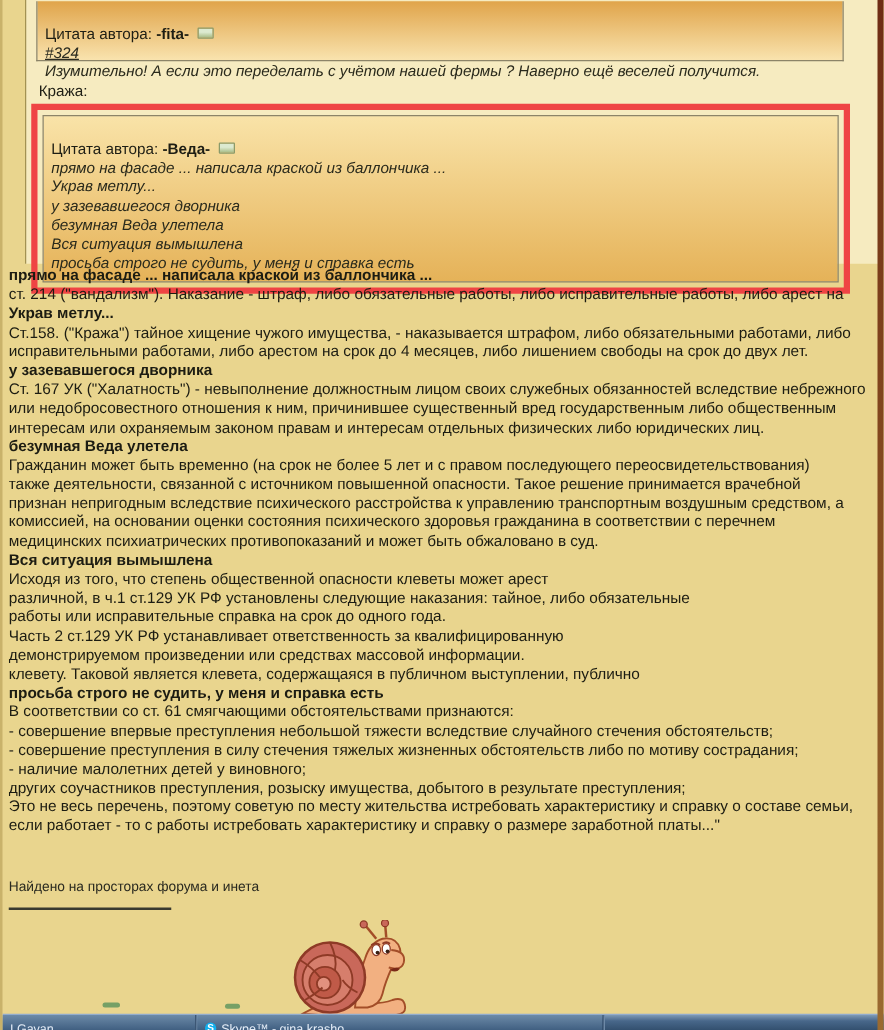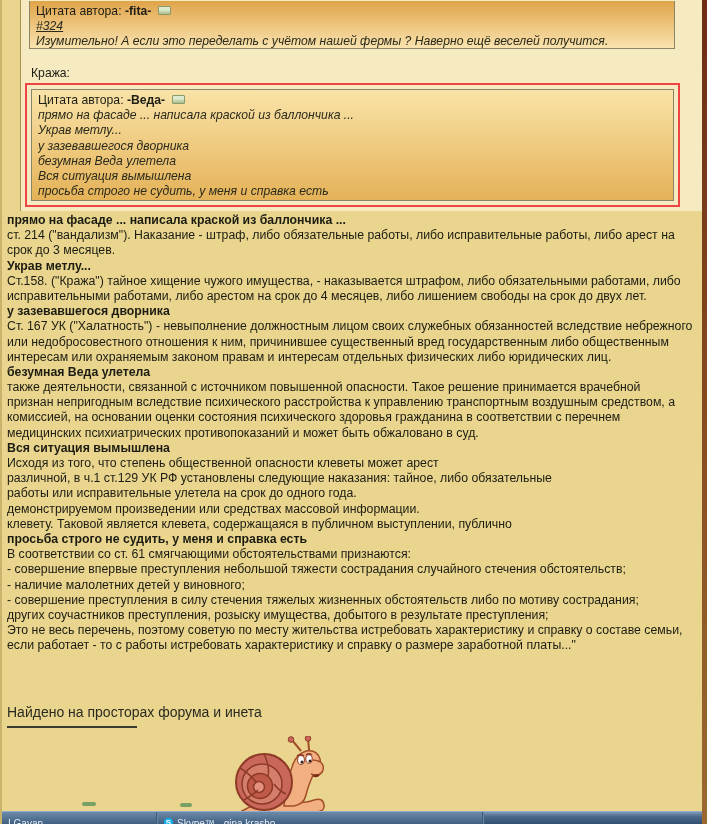--- a/index.html
+++ b/index.html
@@ -15,55 +15,55 @@
     position:absolute; right:0; top:0; width:5px; height:824px;
     background:linear-gradient(#6e2c14, #8a5222 60%, #9a6a30);
   }
   
   .quote-section {
     position:absolute; left:18px; top:0; width:684px; height:211px;
     background:#f6ebc0; border-left:1px solid #a39252;
   }
   .qblock {
     border:1px solid #8c8468;
-    padding:3px 6px;
+    padding:19px 6px;
     font-size:12.2px; line-height:15.2px;
   }
   .q1 {
     position:absolute; left:8px; top:1px; width:646px; height:48px;
     background:linear-gradient(#e0a44a, #f9e3ae);
     border-top:none;
   }
   .qhead { font-style:normal; }
   .qhead b { font-weight:bold; }
   .mini-icon {
     display:inline-block; width:13px; height:9px; margin-left:3px;
     background:linear-gradient(#dcead0 40%, #a8bc86);
     border:1px solid #8a9a6a; border-radius:1px; vertical-align:baseline;
   }
   .qlink a { font-style:italic; color:#2b2b20; text-decoration:underline; cursor:pointer;margin-top:39px; }
   .qtext, .qline { font-style:italic; color:#2a2a1c; }
   .qlabel { position:absolute; left:10px; top:66px; font-size:12.2px; }
   .qouter {
-    position:absolute; left:4px; top:83px; width:655px; height:124px;
-    border:2px solid #ef4444;
+    position:absolute; left:4px; top:83px; width:655px; height:152px;
+    border:5px solid #ef4444;
   }
   .q2 {
     position:absolute; left:4px; top:4px; right:4px; bottom:4px;
     background:linear-gradient(#f9e3a8, #e5b258);
   }
   .qline { white-space:nowrap; overflow:hidden; }
   
   .post-body { position:absolute; left:5px; top:213px; width:698px; }
   .bline {
     font-size:12.3px; height:15.2px; line-height:15.2px;
     white-space:nowrap; overflow:hidden; color:#1c1c12;
   }
   .bline.bold { font-weight:bold; }
-  .found-note { position:absolute; left:5px; top:704px; font-size:14px; color:#2a2a20;text-align:center; }
+  .found-note { position:absolute; left:5px; top:704px; font-size:11px; color:#2a2a20;text-align:center; }
   .sig-line { position:absolute; left:5px; top:726px; width:130px; border-top:2px solid #3a3a30; }
   .dash { position:absolute; height:4px; border-radius:2px; background:#76a066; }
   .dash1 { left:80px; top:802px; width:14px; }
   .dash2 { left:178px; top:803px; width:12px; }
   .snail { position:absolute; left:228px; top:736px; }
   
   .taskbar {
     position:absolute; left:0; bottom:0; width:707px; height:13px;
     background:linear-gradient(#7d99b5, #48678a 40%, #33506f);
     border-top:1px solid #92accd;
@@ -122,44 +122,45 @@
             <div class="qline">просьба строго не судить, у меня и справка есть</div>
           </div>
       </div>
     </div>
 
   </div>
 
   <div class="post-body" id="post-body">
       <div class="bline bold">прямо на фасаде ... написала краской из баллончика ...</div>
       <div class="bline">ст. 214 ("вандализм"). Наказание - штраф, либо обязательные работы, либо исправительные работы, либо арест на</div>
-      <div class="bline">срок до 3 месяцев.</div>
       <div class="bline bold">Украв метлу...</div>
       <div class="bline">Ст.158. ("Кража") тайное хищение чужого имущества, - наказывается штрафом, либо обязательными работами, либо</div>
       <div class="bline">исправительными работами, либо арестом на срок до 4 месяцев, либо лишением свободы на срок до двух лет.</div>
       <div class="bline bold">у зазевавшегося дворника</div>
       <div class="bline">Ст. 167 УК ("Халатность") - невыполнение должностным лицом своих служебных обязанностей вследствие небрежного</div>
       <div class="bline">или недобросовестного отношения к ним, причинившее существенный вред государственным либо общественным</div>
       <div class="bline">интересам или охраняемым законом правам и интересам отдельных физических либо юридических лиц.</div>
       <div class="bline bold">безумная Веда улетела</div>
+      <div class="bline">Гражданин может быть временно (на срок не более 5 лет и с правом последующего переосвидетельствования)</div>
       <div class="bline">также деятельности, связанной с источником повышенной опасности. Такое решение принимается врачебной</div>
       <div class="bline">признан непригодным вследствие психического расстройства к управлению транспортным воздушным средством, а</div>
       <div class="bline">комиссией, на основании оценки состояния психического здоровья гражданина в соответствии с перечнем</div>
       <div class="bline">медицинских психиатрических противопоказаний и может быть обжаловано в суд.</div>
       <div class="bline bold">Вся ситуация вымышлена</div>
       <div class="bline">Исходя из того, что степень общественной опасности клеветы может арест</div>
       <div class="bline">различной, в ч.1 ст.129 УК РФ установлены следующие наказания: тайное, либо обязательные</div>
-      <div class="bline">работы или исправительные улетела на срок до одного года.</div>
+      <div class="bline">работы или исправительные справка на срок до одного года.</div>
+      <div class="bline">Часть 2 ст.129 УК РФ устанавливает ответственность за квалифицированную</div>
       <div class="bline">демонстрируемом произведении или средствах массовой информации.</div>
       <div class="bline">клевету. Таковой является клевета, содержащаяся в публичном выступлении, публично</div>
       <div class="bline bold">просьба строго не судить, у меня и справка есть</div>
       <div class="bline">В соответствии со ст. 61 смягчающими обстоятельствами признаются:</div>
-      <div class="bline">- совершение впервые преступления небольшой тяжести сострадания случайного стечения обстоятельств;</div>
+      <div class="bline">- совершение впервые преступления небольшой тяжести вследствие случайного стечения обстоятельств;</div>
+      <div class="bline">- совершение преступления в силу стечения тяжелых жизненных обстоятельств либо по мотиву сострадания;</div>
       <div class="bline">- наличие малолетних детей у виновного;</div>
-      <div class="bline">- совершение преступления в силу стечения тяжелых жизненных обстоятельств либо по мотиву сострадания;</div>
       <div class="bline">других соучастников преступления, розыску имущества, добытого в результате преступления;</div>
       <div class="bline">Это не весь перечень, поэтому советую по месту жительства истребовать характеристику и справку о составе семьи,</div>
       <div class="bline">если работает - то с работы истребовать характеристику и справку о размере заработной платы..."</div>
     </div>
 
   <div class="found-note">Найдено на просторах форума и инета</div>
 
   <div class="sig-line"></div>
 
   <div class="dash dash1"></div>

